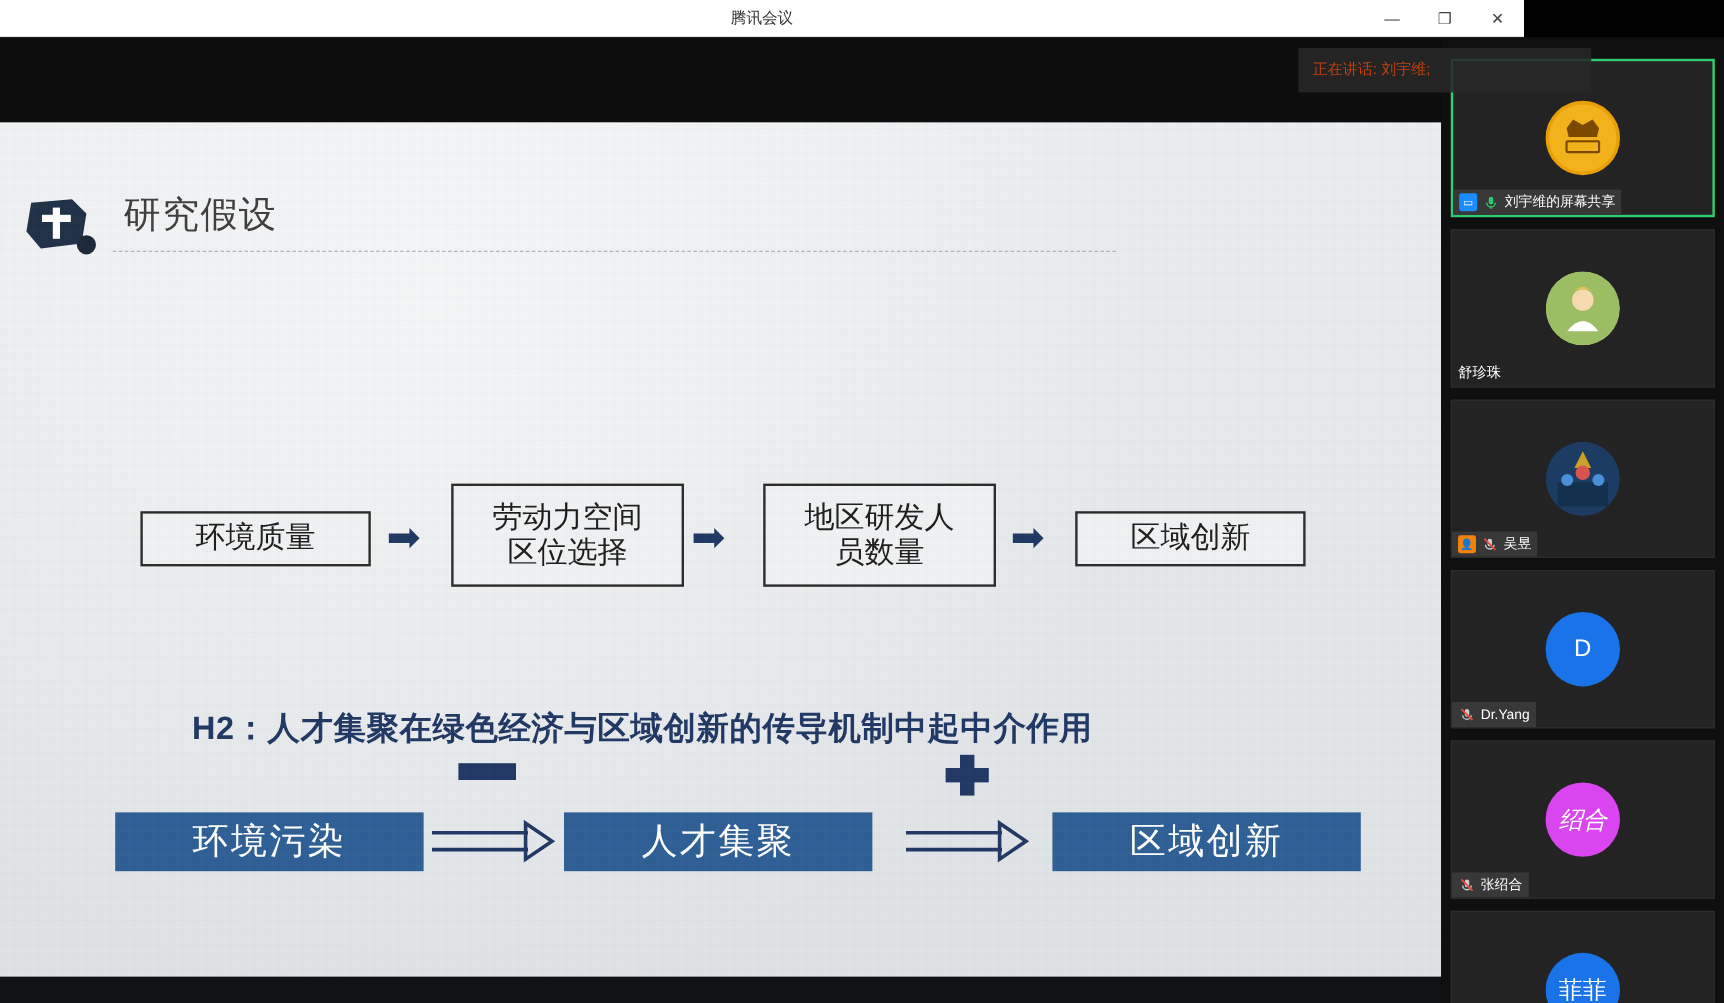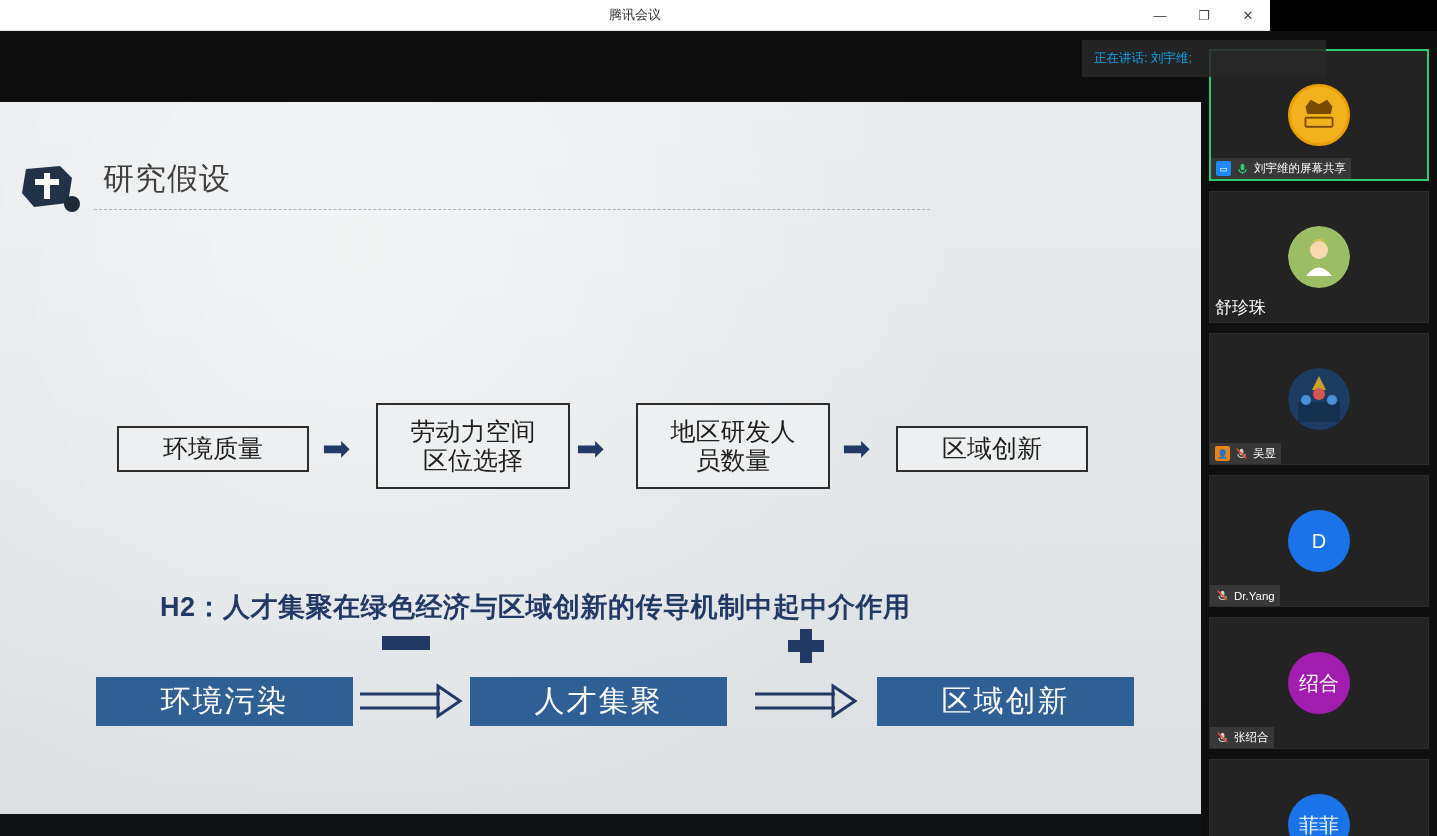--- a/index.html
+++ b/index.html
@@ -37,21 +37,21 @@
     position: absolute; top: 31px; left: 0;
     width: 1201px; height: 805px;
     background: #0d0d0d;
   }
 
   
   .speaking-toast {
     position: absolute; top: 9px; left: 1082px;
     width: 244px; height: 37px;
     background: rgba(40,40,40,0.88);
-    color: #0ea5e9; font-size: 12.5px;
+    color: #c2410c; font-size: 12.5px;
     display: flex; align-items: center;
     padding-left: 12px;
     z-index: 40;
   }
 
   
   .slide {
     position: absolute; top: 71px; left: 0;
     width: 1201px; height: 712px;
     background:
@@ -179,21 +179,21 @@
   }
   .avatar-circle {
     width: 62px; height: 62px; border-radius: 50%;
     display: flex; align-items: center; justify-content: center;
     color: #fff; font-size: 20px;
   }
   .avatar-img {
     width: 62px; height: 62px; border-radius: 50%;
     overflow: hidden; position: relative;
   }
-  .name-plain { font-size: 17px; color: #fff; }
+  .name-plain { font-size: 12px; color: #fff; }
 </style>
 </head>
 <body>
 
 <div class="titlebar">
   <span class="titlebar-title">腾讯会议</span>
   <div class="win-controls">
     <div class="win-btn">
       <span>—</span>
     </div>
@@ -346,21 +346,21 @@
             <path d="M3.2 7.5a3.8 3.8 0 0 0 7.6 0" stroke="#cfcfcf" stroke-width="1.2" fill="none"></path>
             <path d="M2 2 L12 12" stroke="#e74c3c" stroke-width="1.6"></path>
           </svg>
       </span>
       <span>Dr.Yang</span>
     </div>
   </div>
 
   <div class="tile">
     <div class="tile-body">
-      <div class="avatar-circle" style="background:#a21caf;">
+      <div class="avatar-circle" style="background:#d946ef;font-style:italic;">
         <span>绍合</span>
       </div>
     </div>
     <div class="tile-footer chip">
       <span class="mic-ico">
         <svg viewBox="0 0 14 14" width="13" height="13">
             <rect x="5" y="2" width="4" height="7" rx="2" fill="#cfcfcf"></rect>
             <path d="M3.2 7.5a3.8 3.8 0 0 0 7.6 0" stroke="#cfcfcf" stroke-width="1.2" fill="none"></path>
             <path d="M2 2 L12 12" stroke="#e74c3c" stroke-width="1.6"></path>
           </svg>

